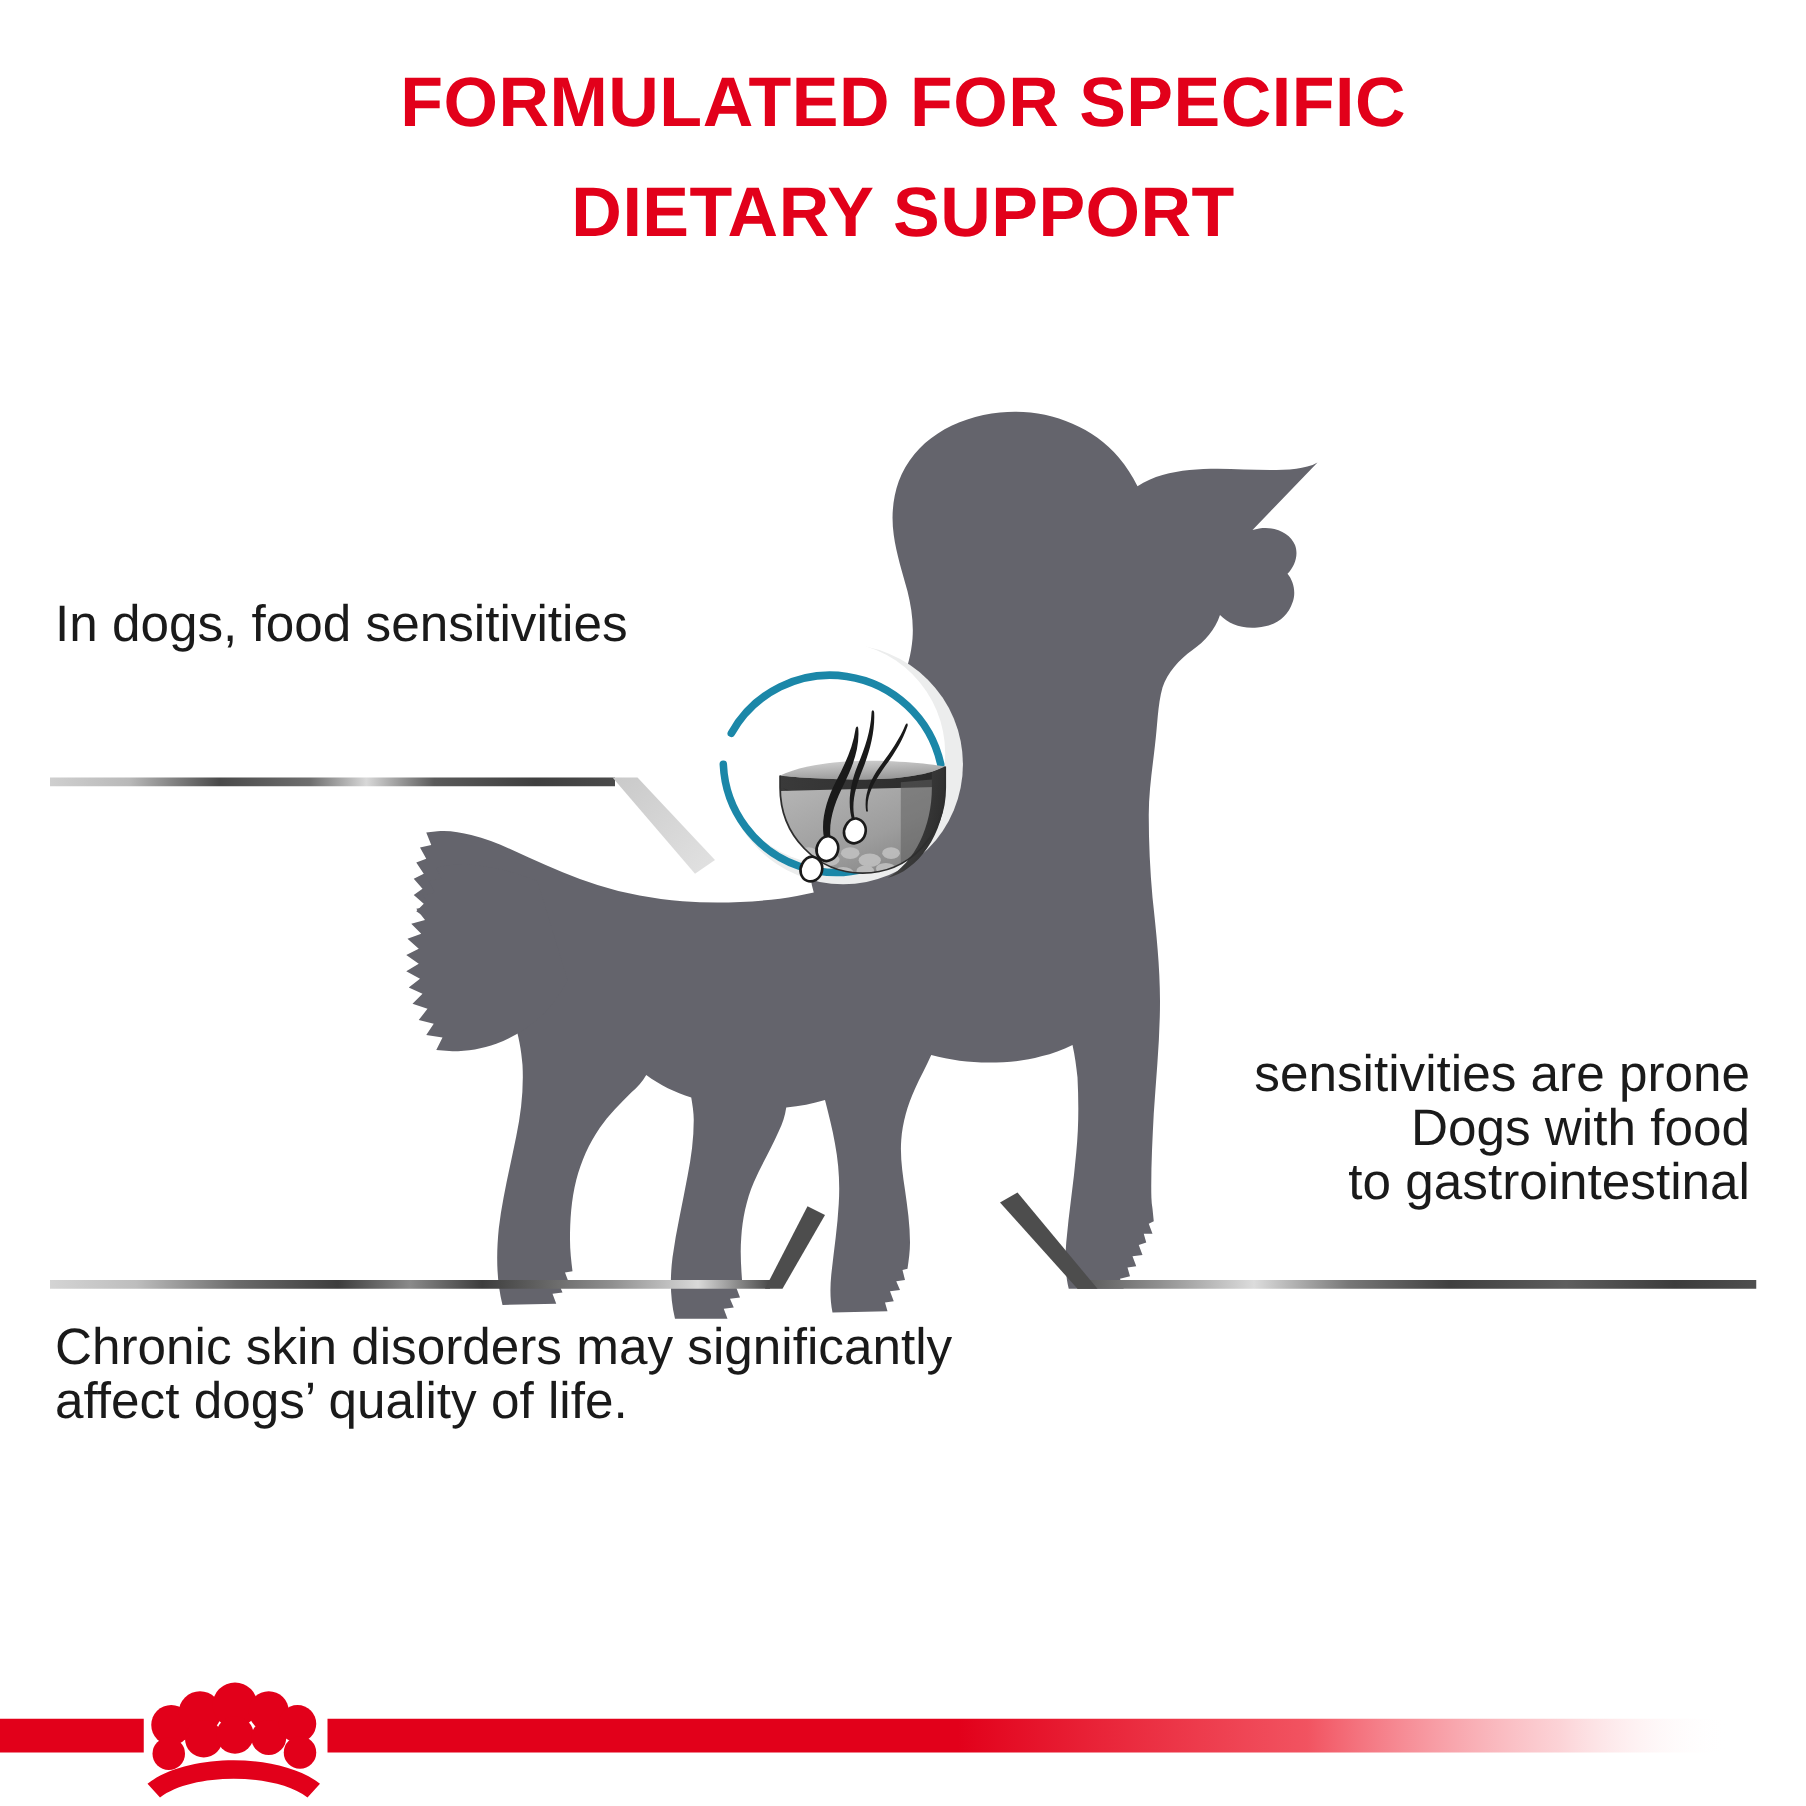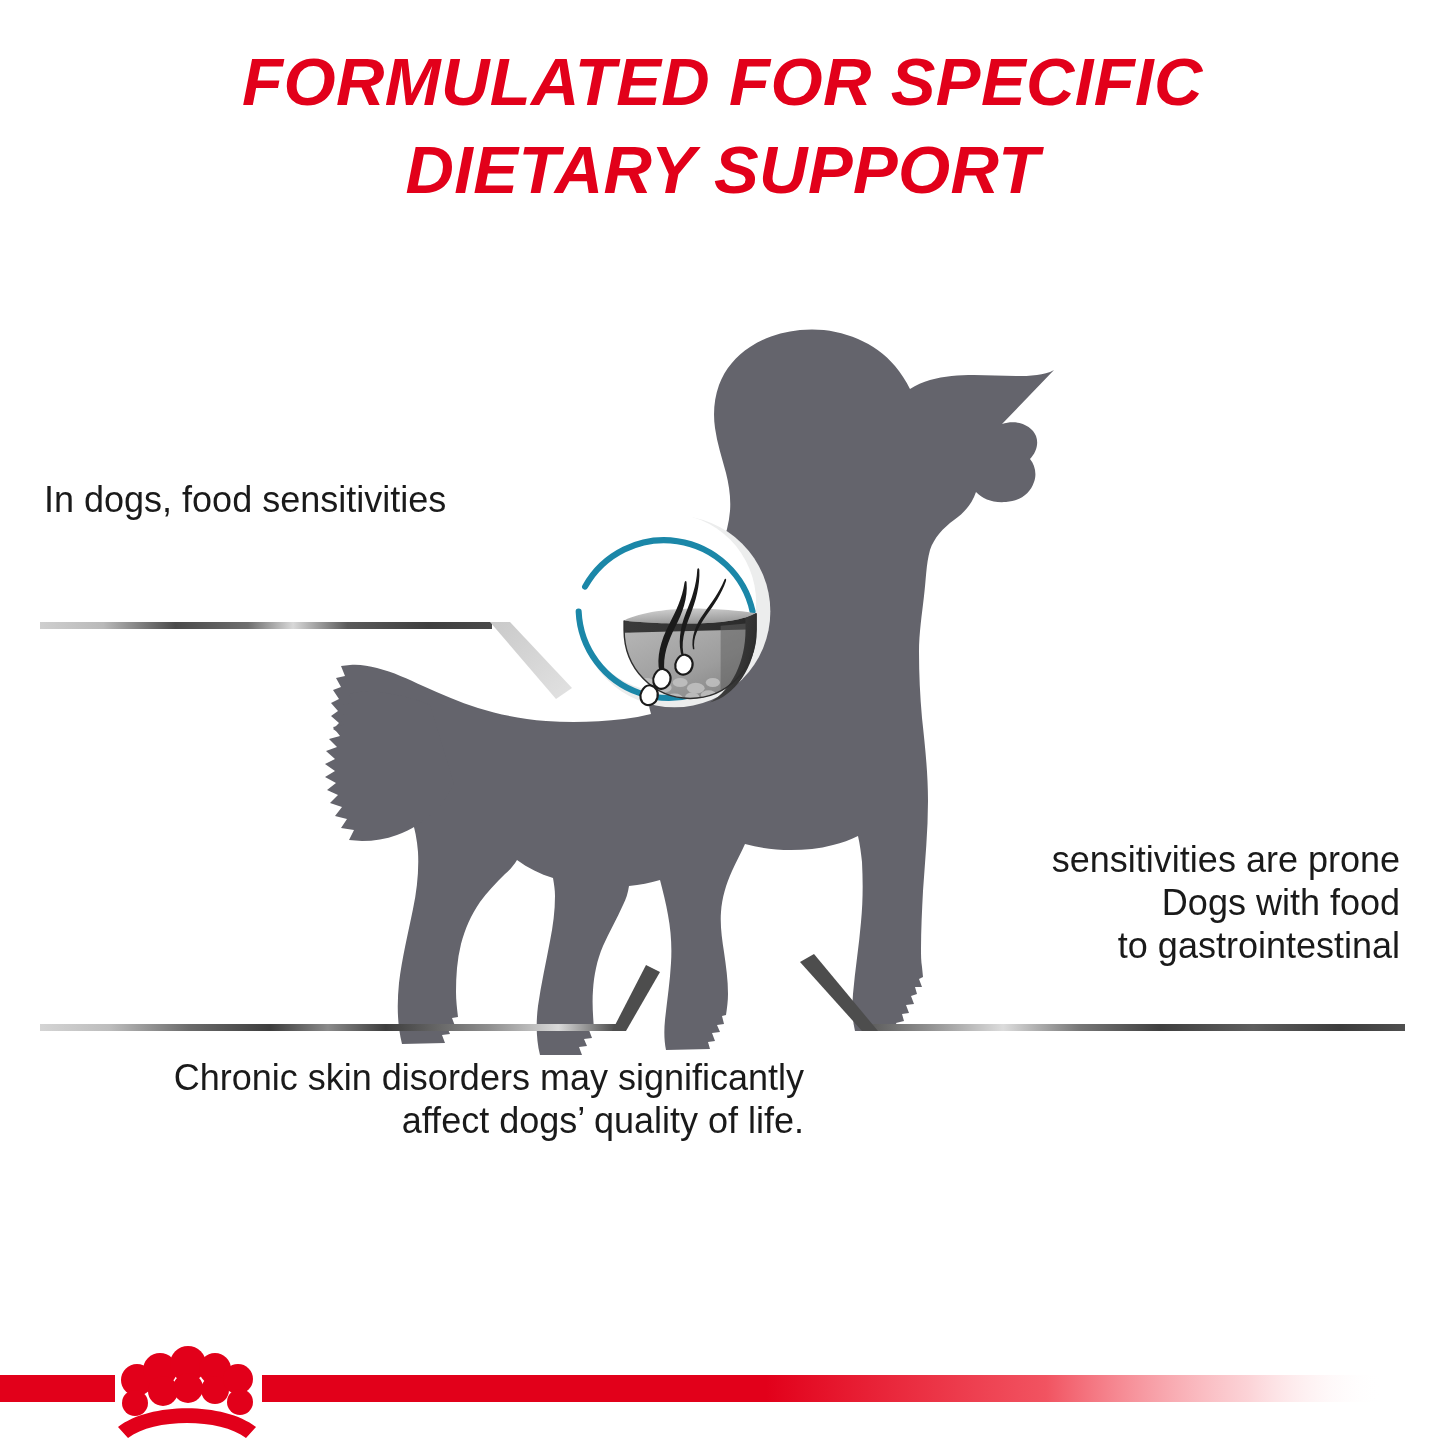--- a/index.html
+++ b/index.html
@@ -16,44 +16,43 @@
   }
 
   
   #headline {
     position:absolute;
     left:0; top:38px;
     width:1445px;
     text-align:center;
     color:#e2001a;
     font-weight:bold;
-    font-size:67px;
+    font-size:56px;
     line-height:88px;
     letter-spacing:0.4px;
     font-family:"Liberation Sans", sans-serif;
-    font-style:italic;
   }
   #headline .l { display:block; white-space:nowrap; }
 
   
   #illus { position:absolute; left:0; top:0; width:1445px; height:1445px; }
 
   
   .callout {
     position:absolute;
     color:#1a1a1a;
-    font-size:36px;
+    font-size:41px;
     line-height:43px;
     font-family:"Liberation Sans", sans-serif;
   }
   .callout .l { display:block; white-space:nowrap; }
 
   #callout-skin      { left:44px;  top:478px;  text-align:left;  width:520px; }
   #callout-gi        { right:45px; top:838px;  text-align:right; width:480px; }
-  #callout-chronic   { left:44px;  top:1056px; text-align:right;  width:760px; }
+  #callout-chronic   { left:44px;  top:1056px; text-align:left;  width:760px; }
 
   
   #brandbar { position:absolute; left:0; top:1330px; width:1445px; height:115px; }
 </style>
 </head>
 <body>
 
 <div id="stage">
 
   <div id="headline">

